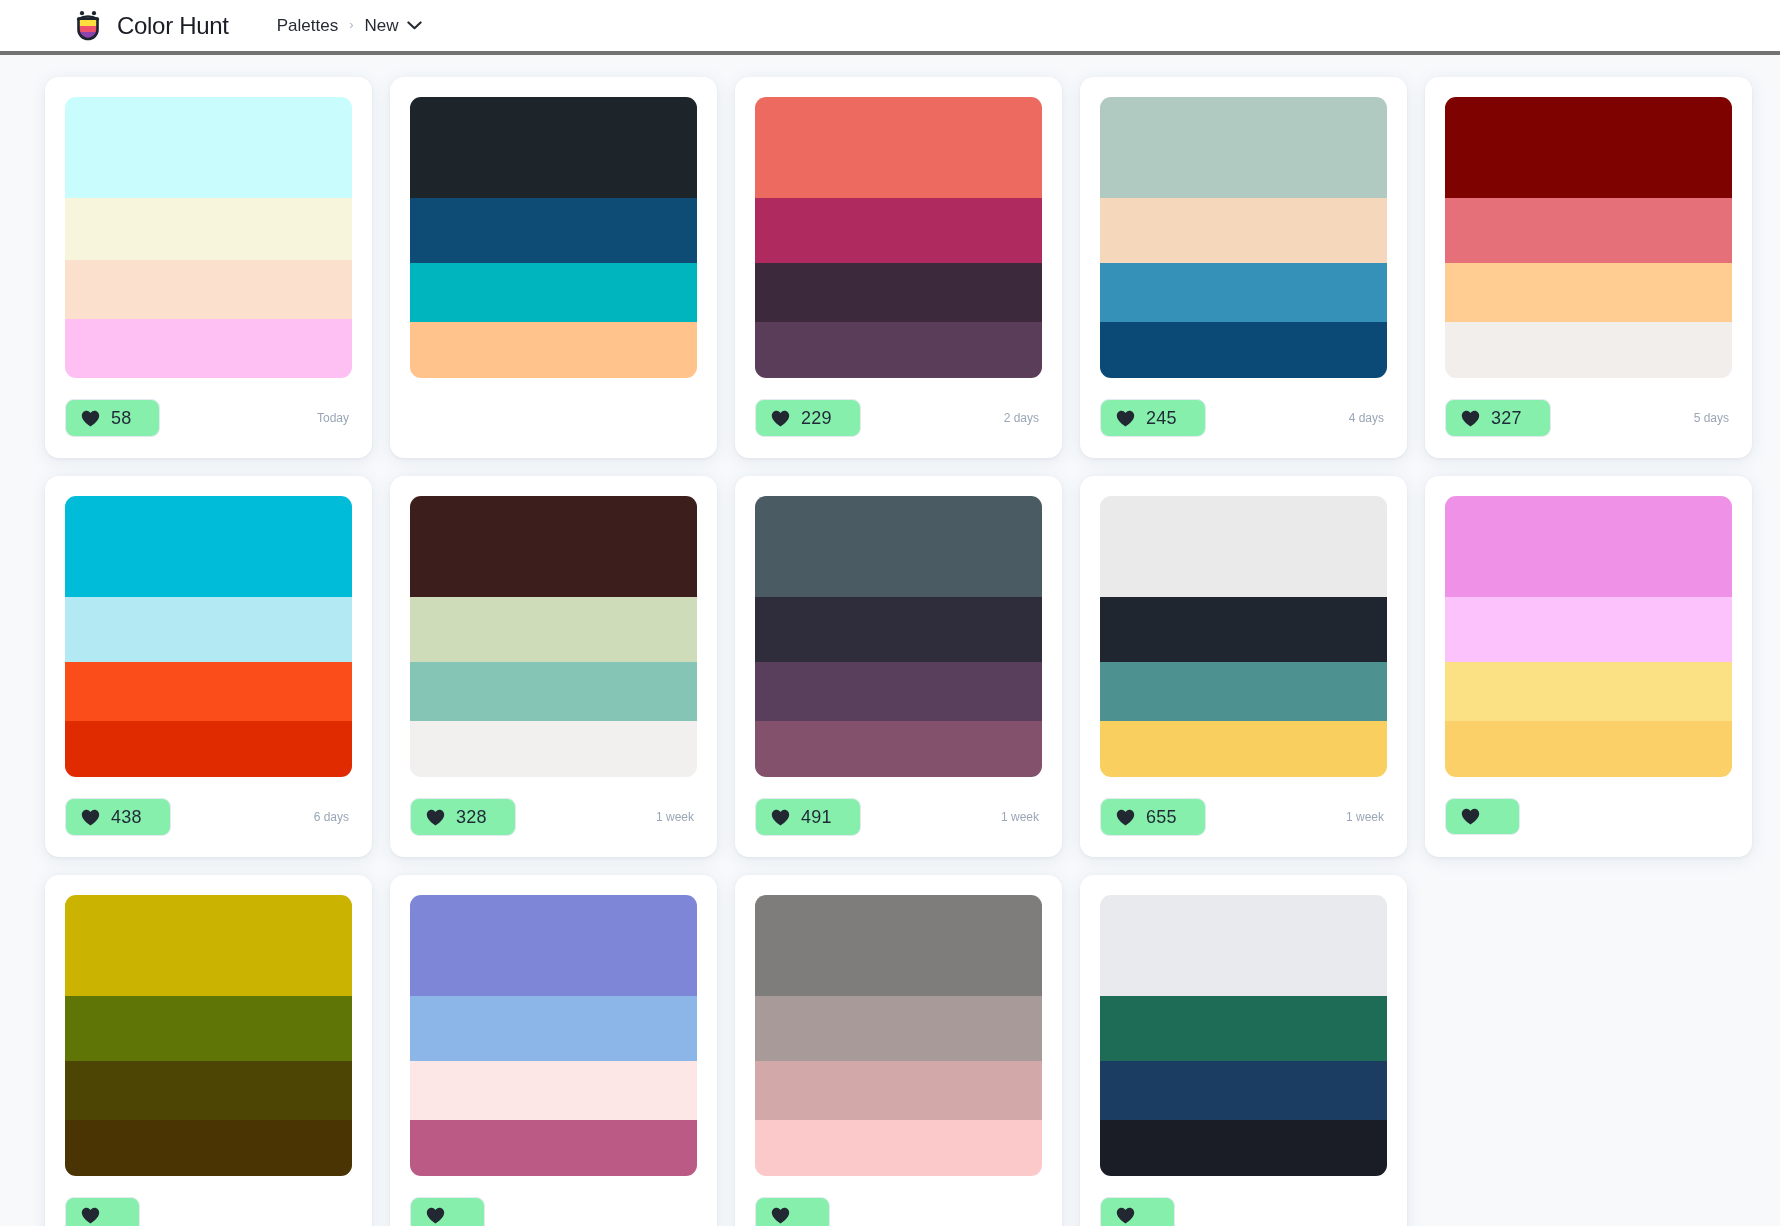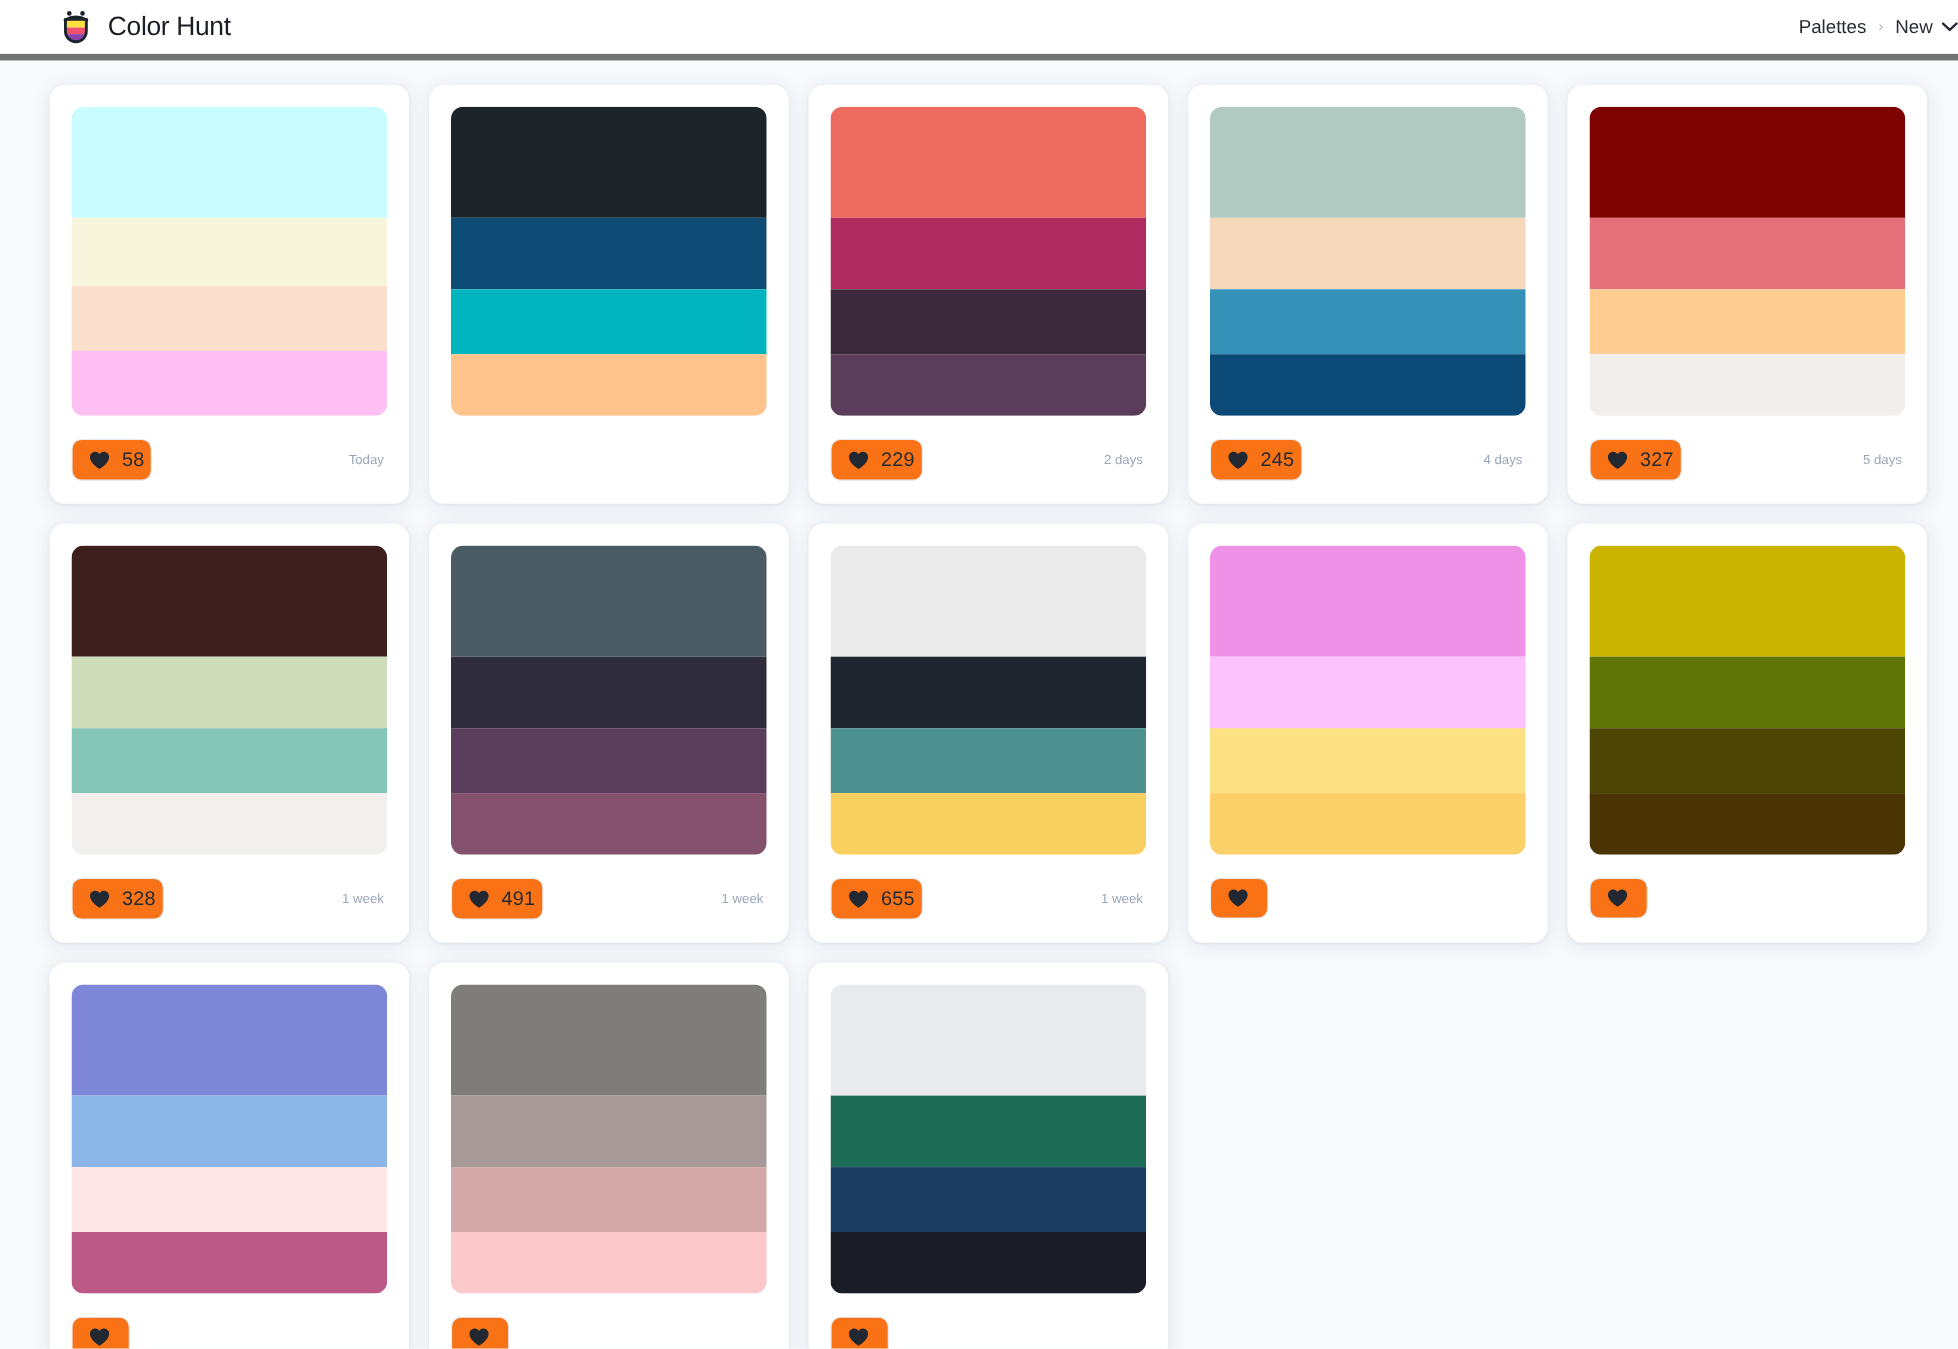--- a/index.html
+++ b/index.html
@@ -14,25 +14,24 @@
     color: #1f2937;
     -webkit-font-smoothing: antialiased;
   }
 
   
   .header {
     height: 55px;
     background: #ffffff;
     display: flex;
     align-items: center;
-    padding-left: 52px;
-    border-bottom: 6px solid #737373;
+    padding-left: 71px;
+    border-bottom: 4px solid #737373;
     position: relative;
     z-index: 10;
-    justify-content: space-between;
   }
   .brand {
     display: flex;
     align-items: center;
     gap: 12px;
   }
   .logo {
     width: 34px;
     height: 34px;
     display: block;
@@ -99,22 +98,22 @@
     display: flex;
     align-items: center;
     justify-content: space-between;
   }
   .like-btn {
     display: inline-flex;
     align-items: center;
     gap: 11px;
     border: 1px solid #e3eaf2;
     border-radius: 9px;
-    padding: 9px 6px 9px 15px;
-    background: #f97316;
+    padding: 9px 28px 9px 15px;
+    background: #86efac;
     cursor: pointer;
     line-height: 1;
   }
   .heart {
     width: 19px;
     height: 17px;
     display: block;
     flex: none;
   }
   .like-count {
@@ -249,20 +248,39 @@
               <path d="M12 20.5 C12 20.5 1 13.8 1 6.9 C1 3.3 3.6 0.6 7 0.6 C9.3 0.6 11.1 1.9 12 3.5 C12.9 1.9 14.7 0.6 17 0.6 C20.4 0.6 23 3.3 23 6.9 C23 13.8 12 20.5 12 20.5 Z" fill="#222831"></path>
             </svg>
           </span>
           <span class="like-count">327</span>
         </button>
         <span class="time-ago">5 days</span>
       </div>
     </div>
     <div class="card">
       <div class="palette">
+        <div class="swatch" style="background: rgb(0, 188, 217); height: 36%;"></div>
+        <div class="swatch" style="background: rgb(178, 233, 243); height: 23%;"></div>
+        <div class="swatch" style="background: rgb(250, 77, 25); height: 21%;"></div>
+        <div class="swatch" style="background: rgb(224, 43, 0); height: 20%;"></div>
+      </div>
+      <div class="card-footer">
+        <button class="like-btn">
+          <span>
+            <svg class="heart" viewBox="0 0 24 21" xmlns="http://www.w3.org/2000/svg">
+              <path d="M12 20.5 C12 20.5 1 13.8 1 6.9 C1 3.3 3.6 0.6 7 0.6 C9.3 0.6 11.1 1.9 12 3.5 C12.9 1.9 14.7 0.6 17 0.6 C20.4 0.6 23 3.3 23 6.9 C23 13.8 12 20.5 12 20.5 Z" fill="#222831"></path>
+            </svg>
+          </span>
+          <span class="like-count">438</span>
+        </button>
+        <span class="time-ago">6 days</span>
+      </div>
+    </div>
+    <div class="card">
+      <div class="palette">
         <div class="swatch" style="background: rgb(60, 30, 29); height: 36%;"></div>
         <div class="swatch" style="background: rgb(206, 220, 186); height: 23%;"></div>
         <div class="swatch" style="background: rgb(132, 197, 182); height: 21%;"></div>
         <div class="swatch" style="background: rgb(241, 240, 239); height: 20%;"></div>
       </div>
       <div class="card-footer">
         <button class="like-btn">
           <span>
             <svg class="heart" viewBox="0 0 24 21" xmlns="http://www.w3.org/2000/svg">
               <path d="M12 20.5 C12 20.5 1 13.8 1 6.9 C1 3.3 3.6 0.6 7 0.6 C9.3 0.6 11.1 1.9 12 3.5 C12.9 1.9 14.7 0.6 17 0.6 C20.4 0.6 23 3.3 23 6.9 C23 13.8 12 20.5 12 20.5 Z" fill="#222831"></path>

